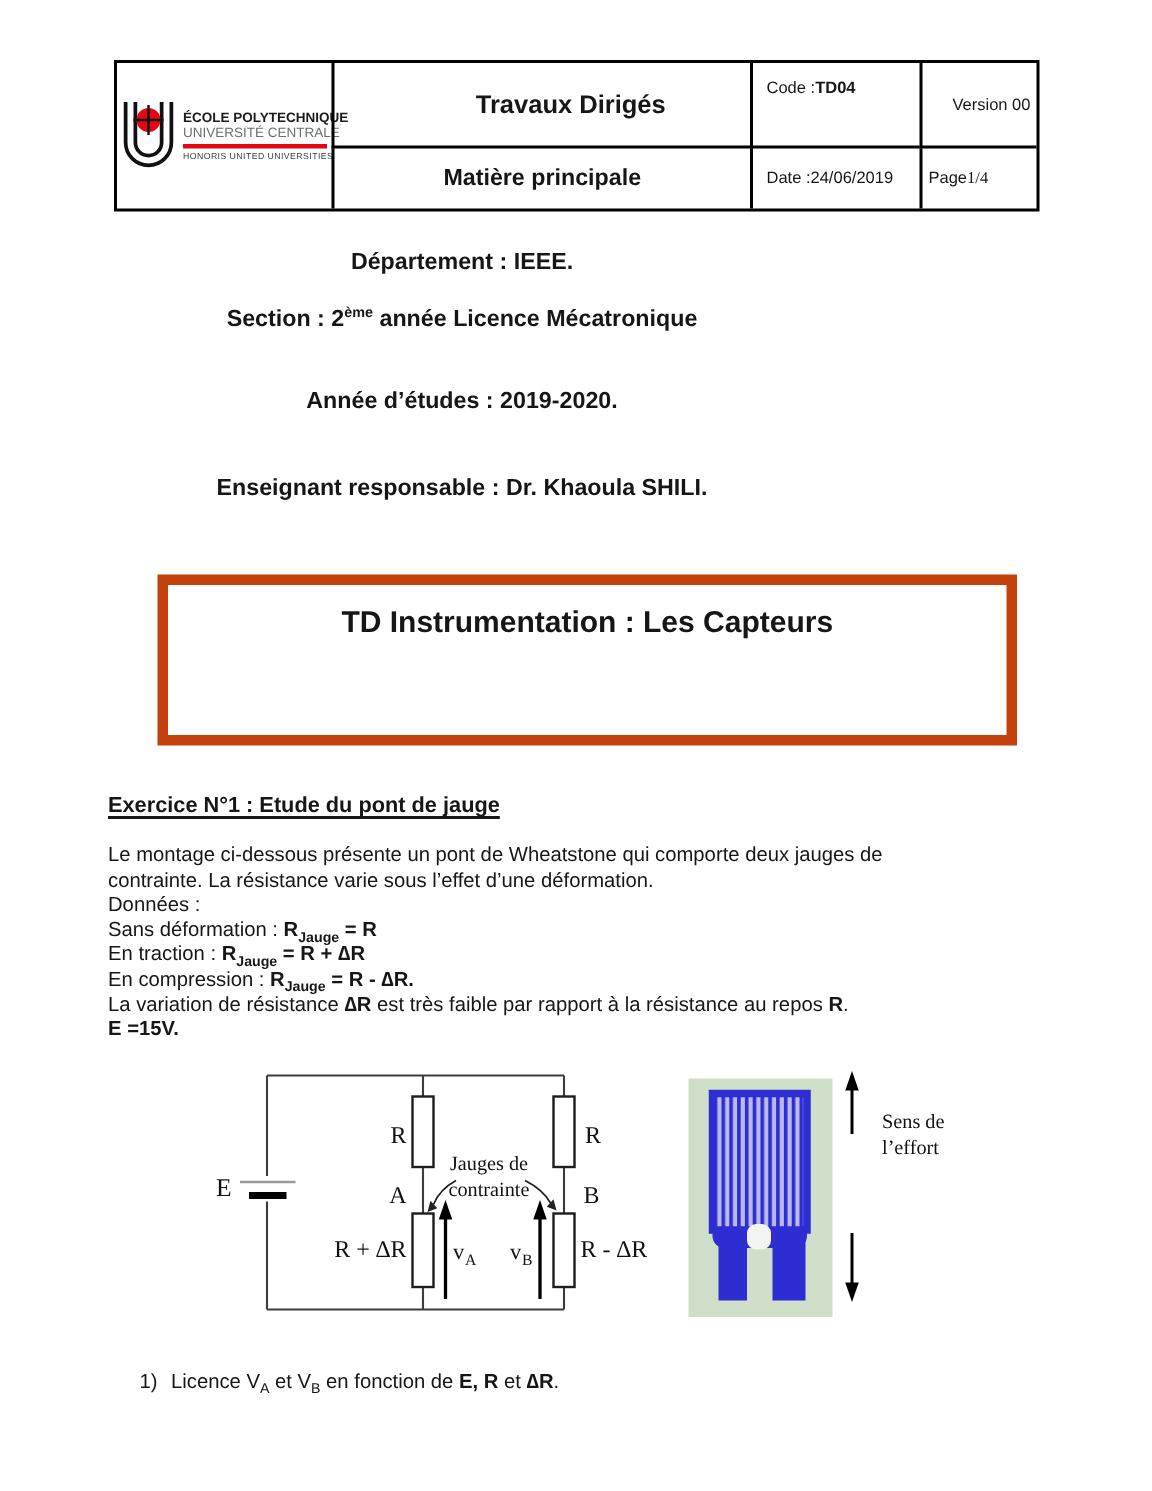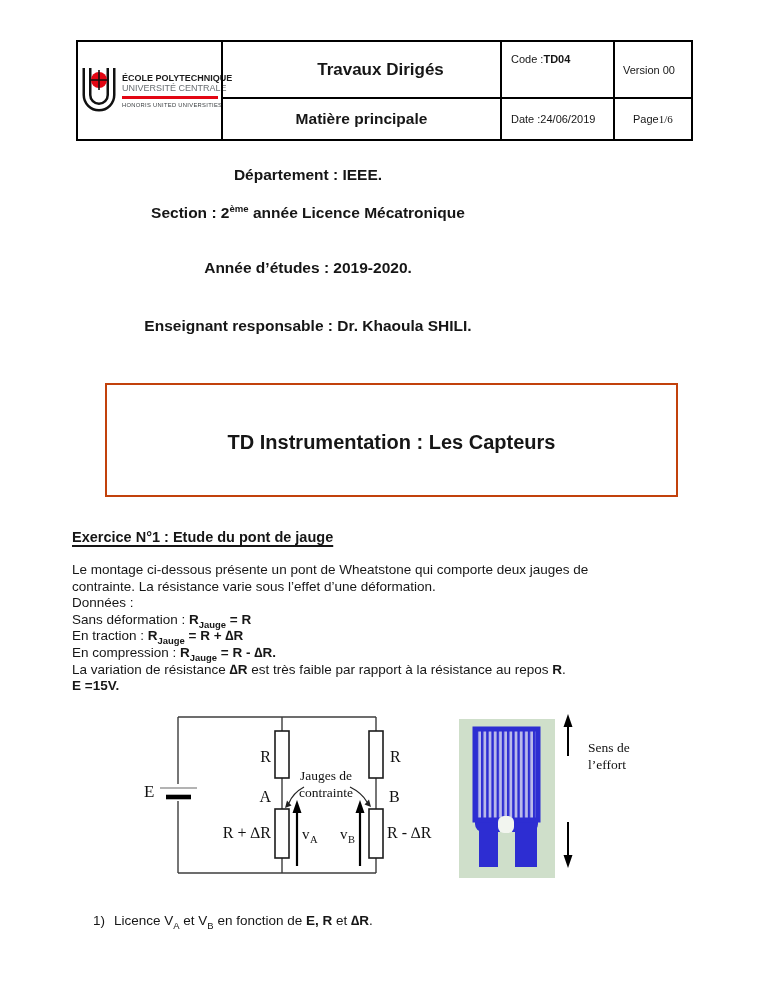--- a/index.html
+++ b/index.html
@@ -10,39 +10,39 @@
   .hdr{position:absolute;left:76px;top:40px;width:617px;height:101px;box-sizing:border-box;
        border:2px solid #000;display:grid;grid-template-columns:143px 279px 113px 78px;
        grid-template-rows:57px 40px;}
   .hc{box-sizing:border-box;display:flex;align-items:center;}
   .bl{border-left:2px solid #000;} .bb{border-bottom:2px solid #000;padding-left:38px;}
   .cell-logo{grid-column:1;grid-row:1/3;justify-content:center;}
   .cell-doctype{grid-column:2;grid-row:1;justify-content:center;font-weight:bold;font-size:17px;}
   .cell-subject{grid-column:2;grid-row:2;justify-content:center;font-weight:bold;font-size:15.5px;}
   .cell-code{grid-column:3;grid-row:1;align-items:flex-start;padding:11px 0 0 9px;font-size:11px;}
   .cell-date{grid-column:3;grid-row:2;padding-left:9px;font-size:11px;}
-  .cell-version{grid-column:4;grid-row:1;padding-left:8px;font-size:11px;}
-  .cell-page{grid-column:4;grid-row:2;padding-left:18px;font-size:11px;}
+  .cell-version{grid-column:4;grid-row:1;padding-left:20px;font-size:11px;}
+  .cell-page{grid-column:4;grid-row:2;padding-left:4px;font-size:11px;}
 
   
   .logo-wrap{display:flex;align-items:center;gap:5px;}
   .logo-text{width:96px;}
   .logo-l1{font-size:9px;font-weight:bold;color:#1a1a1a;line-height:10px;white-space:nowrap;}
   .logo-l2{font-size:9px;color:#6a6f73;line-height:11px;white-space:nowrap;}
   .logo-bar{height:2.5px;background:#e30613;margin:2px 0 3px 0;width:96px;}
   .logo-l3{font-size:5.8px;letter-spacing:.3px;color:#3c4043;white-space:nowrap;}
 
   
   .center-line{position:absolute;left:0;width:616px;text-align:center;font-weight:bold;font-size:15.5px;}
   sup{font-size:.62em;margin-top:48px;} sub{font-size:.7em;line-height:0;}
   .b{font-weight:bold;} .serif{font-family:"Liberation Serif",serif;}
 
   
   .tbox{position:absolute;left:105px;top:383px;width:573px;height:114px;box-sizing:border-box;
-        border:2px solid #c2410c;text-align:center;padding-top:46px;font-size:20px;font-weight:bold;}
+        border:7px solid #c2410c;text-align:center;padding-top:14px;font-size:20px;font-weight:bold;}
 
   
   .exh{position:absolute;left:72px;top:529px;font-size:14.5px;font-weight:bold;
        text-decoration:underline;text-decoration-thickness:1.5px;text-underline-offset:3px;}
   .para{position:absolute;left:72px;top:562px;width:650px;font-size:13.5px;}
   .pline{height:16.6px;line-height:16.6px;white-space:nowrap;}
   .question{position:absolute;left:93px;top:913px;font-size:13.5px;white-space:nowrap;}
   .qnum{display:inline-block;width:21px;}
 
   
@@ -76,21 +76,21 @@
     <div class="hc cell-doctype bl bb">Travaux Dirigés</div>
     <div class="hc cell-subject bl">Matière principale</div>
     <div class="hc cell-code bl bb">
         <span>Code : </span>
         <span class="b">TD04</span>
       </div>
     <div class="hc cell-date bl">Date :24/06/2019</div>
     <div class="hc cell-version bl bb">Version 00</div>
     <div class="hc cell-page bl">
         <span>Page </span>
-        <span class="serif">1/6</span>
+        <span class="serif">1/4</span>
       </div>
   </div>
 
   <div class="center-line" style="top:166px">Département : IEEE.</div>
   <div class="center-line" style="top:203px"><span class="b">Section : 2</span><sup class="b">ème</sup><span class="b"> année Licence Mécatronique</span></div>
   <div class="center-line" style="top:259px">Année d’études : 2019-2020.</div>
   <div class="center-line" style="top:317px">Enseignant responsable : Dr. Khaoula SHILI.</div>
 
   <div class="tbox">
     <span>TD Instrumentation : Les Capteurs</span>

